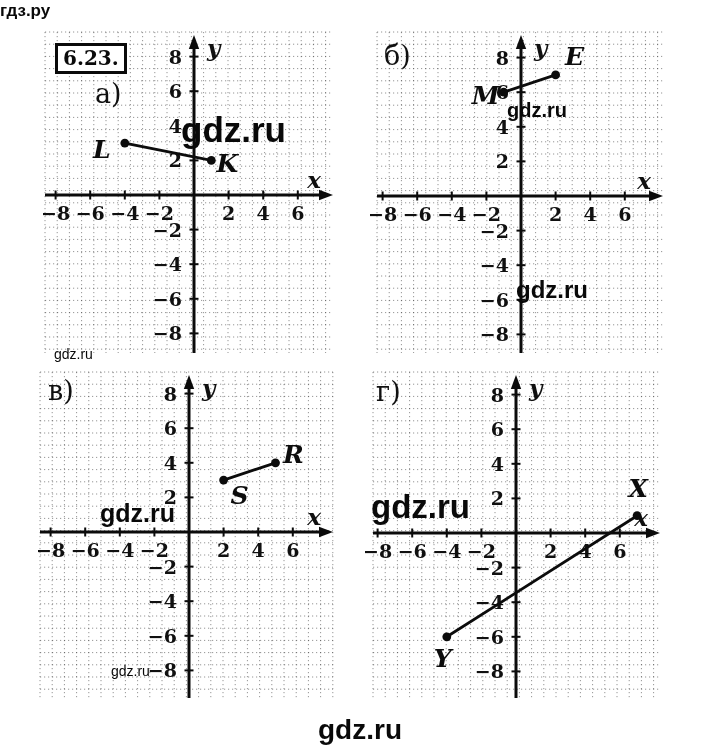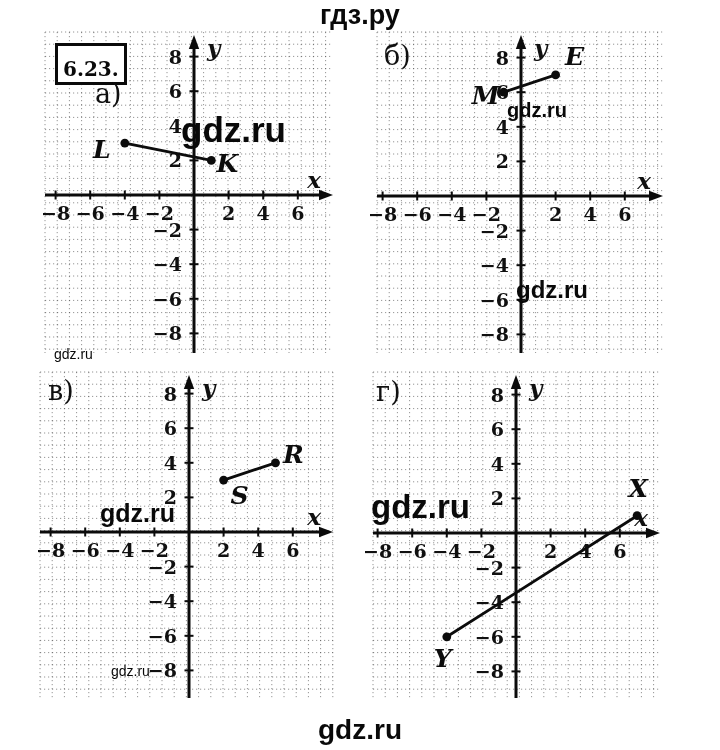--- a/index.html
+++ b/index.html
@@ -11,37 +11,37 @@
   .axis{stroke:#0b0b0b;stroke-width:3}
   .arrow{fill:#0b0b0b}
   .tick{stroke:#0b0b0b;stroke-width:2}
   .ticklab{font-family:"DejaVu Serif",serif;font-weight:700;font-size:19px;fill:#101010}
   .axistitle{font-family:"DejaVu Serif",serif;font-style:italic;font-weight:700;font-size:23px;fill:#101010}
   .seg{stroke:#0c0c0c;stroke-width:2.8;stroke-linecap:round}
   .dot{fill:#0c0c0c}
   .ptlab{font-family:"DejaVu Serif",serif;font-style:italic;font-weight:700;font-size:25px;fill:#0c0c0c}
   
   .wm{position:absolute;font-weight:700;color:#090909;z-index:3;white-space:nowrap;line-height:1}
-  .wm-header{left:0;right:0;text-align:center;top:2px;font-size:27px}
+  .wm-header{left:0;right:0;top:2px;font-size:17px}
   .wm-a{left:181px;top:112px;font-size:35px}
   .wm-b-small{left:507px;top:100px;font-size:20px}
   .wm-b-large{left:516px;top:278px;font-size:24px}
   .wm-a-small{left:54px;top:347px;font-size:14px;font-weight:400}
   .wm-v{left:100px;top:501px;font-size:25px}
   .wm-g{left:371px;top:490px;font-size:33px}
   .wm-v-small{left:111px;top:664px;font-size:14px;font-weight:400}
   .wm-footer{left:0;right:0;text-align:center;top:716px;font-size:28px}
   
   .panel-label{position:absolute;font-family:"DejaVu Serif",serif;font-size:27px;color:#101010;z-index:2;line-height:1}
   .pl-a{left:95px;top:80px}
   .pl-b{left:384px;top:42px}
   .pl-v{left:48px;top:377px}
   .pl-g{left:376px;top:378px}
   .problem-box{position:absolute;left:55px;top:43px;border:3px solid #0a0a0a;background:#fff;
-    padding:12px 5px 1px 5px;font-family:"DejaVu Serif",serif;font-weight:700;font-size:20px;
+    padding:1px 5px 1px 5px;font-family:"DejaVu Serif",serif;font-weight:700;font-size:20px;
     color:#0a0a0a;z-index:2;line-height:1.15}
 </style>
 </head>
 <body>
 
 <div class="wm wm-header">гдз.ру</div>
 
 <svg id="plot" width="720" height="750" viewBox="0 0 720 750">
     <g>
       <g class="grid">

